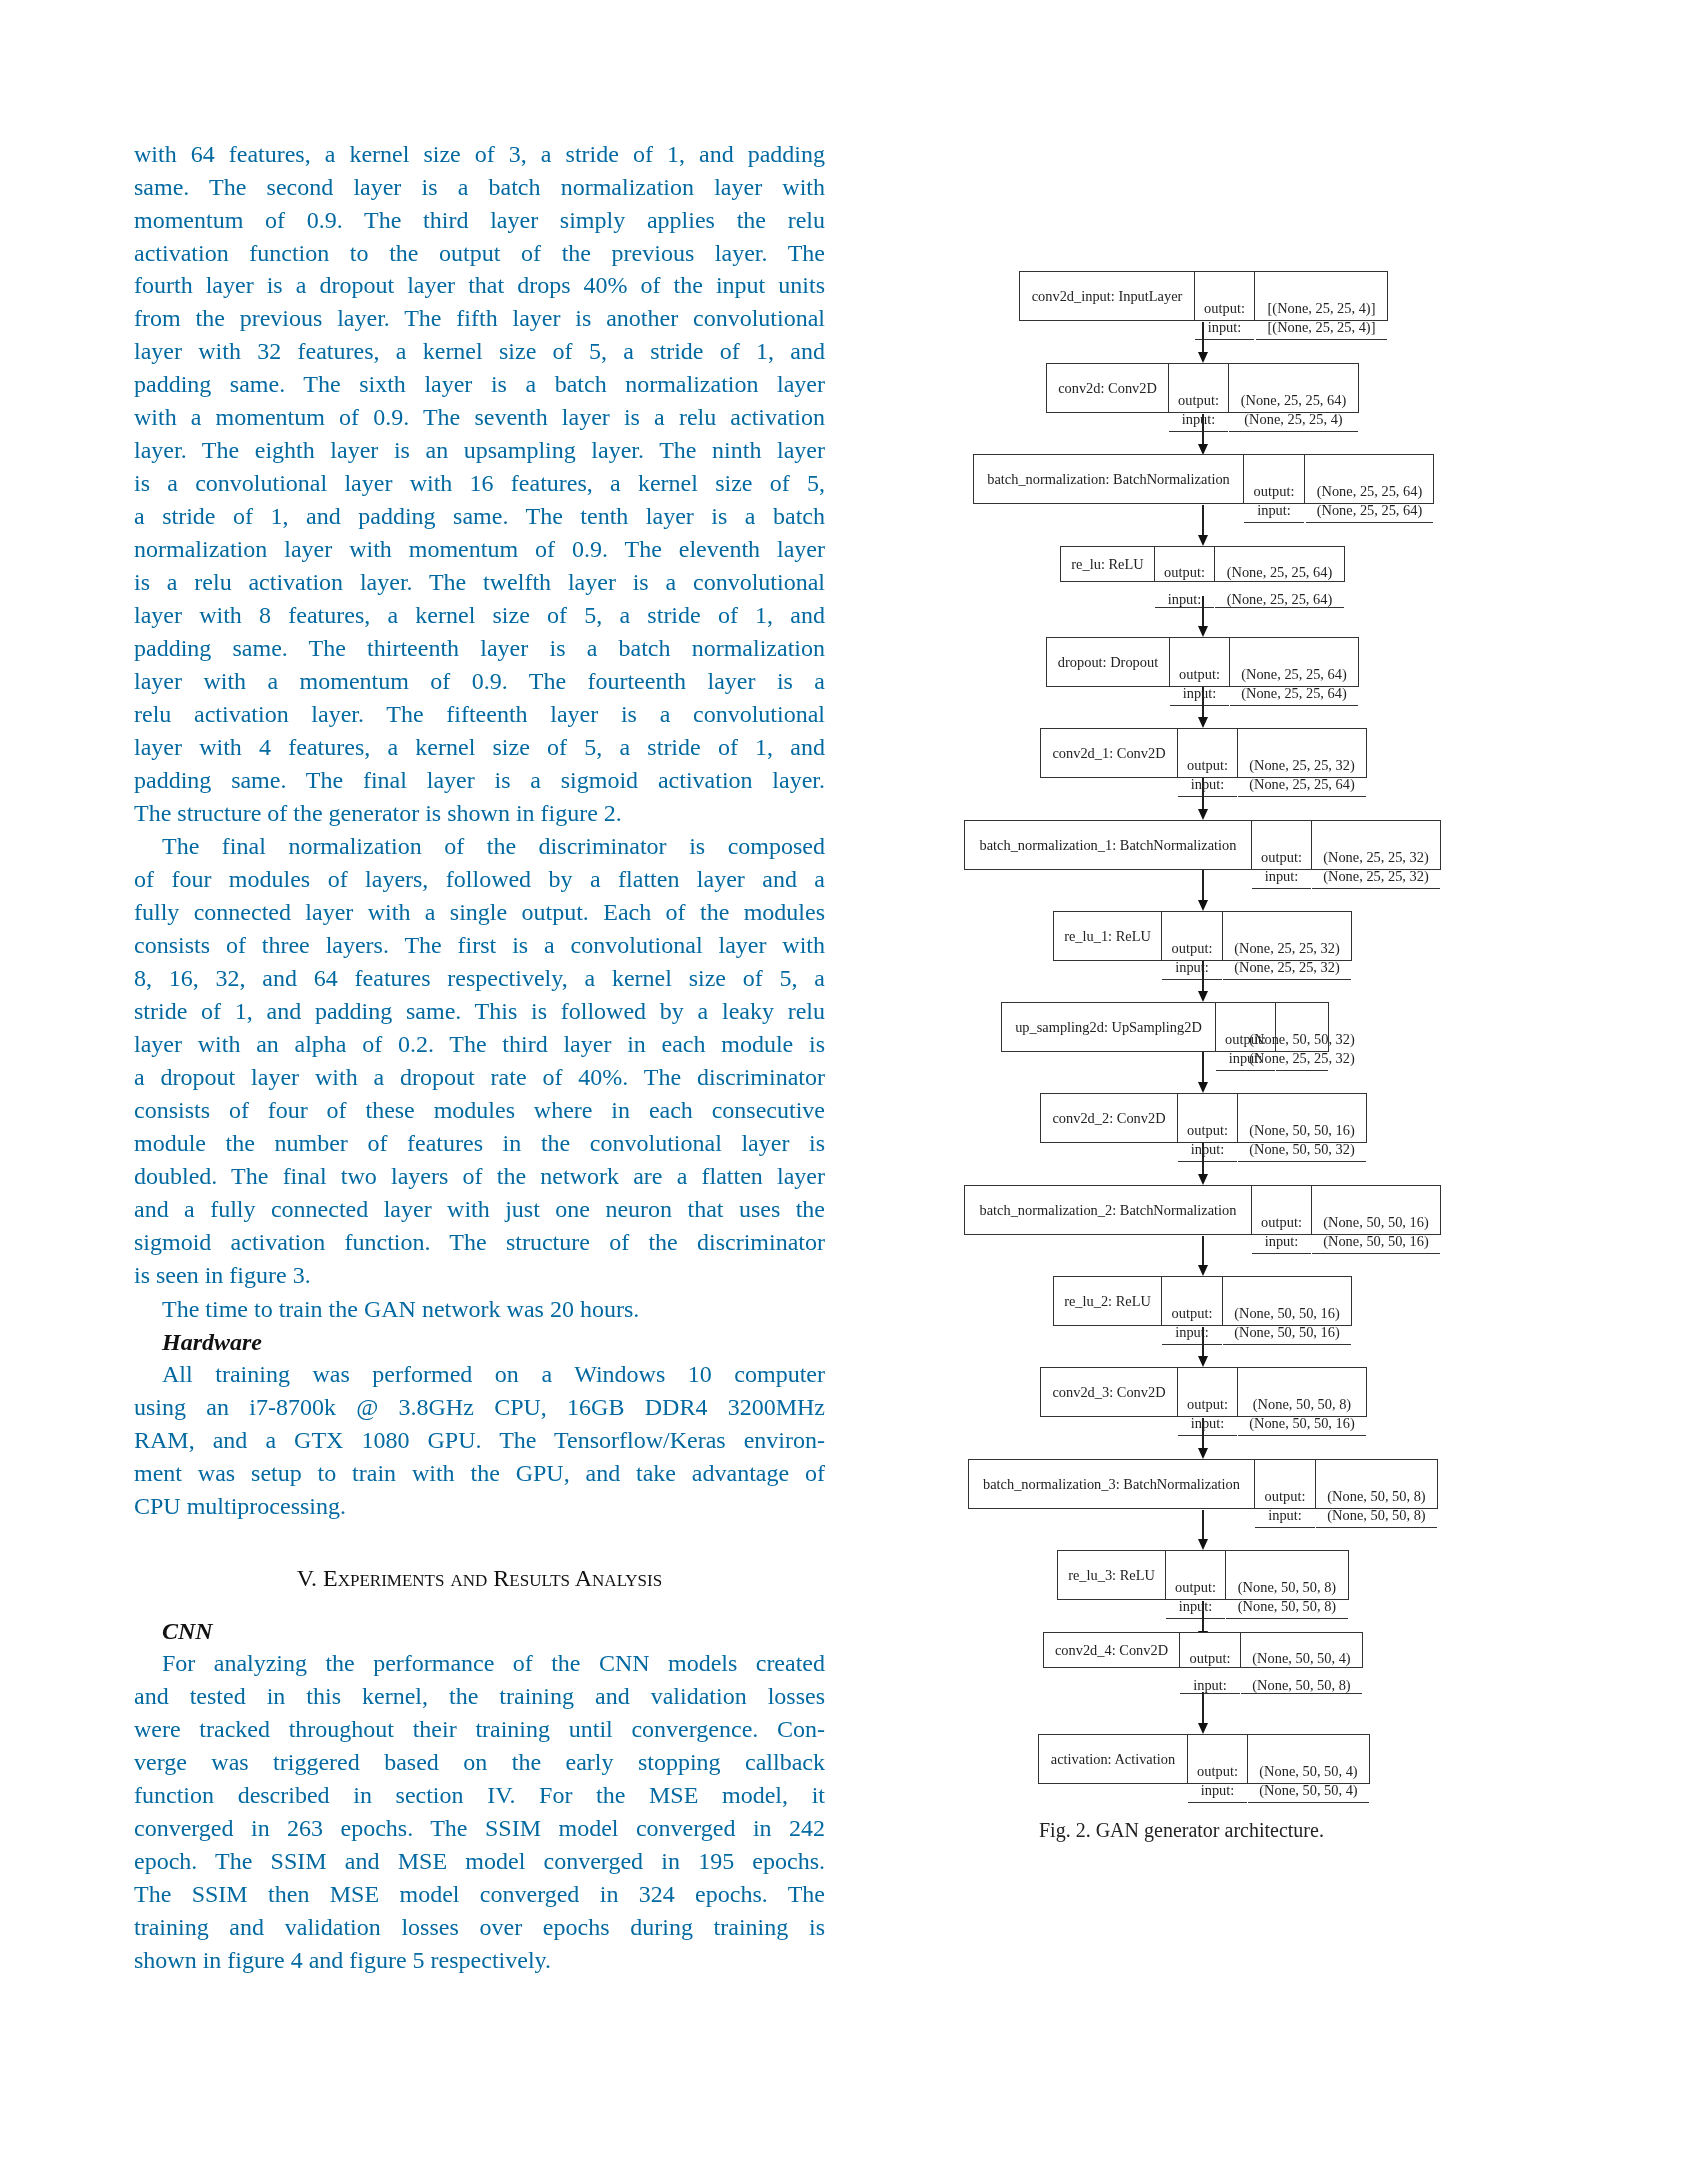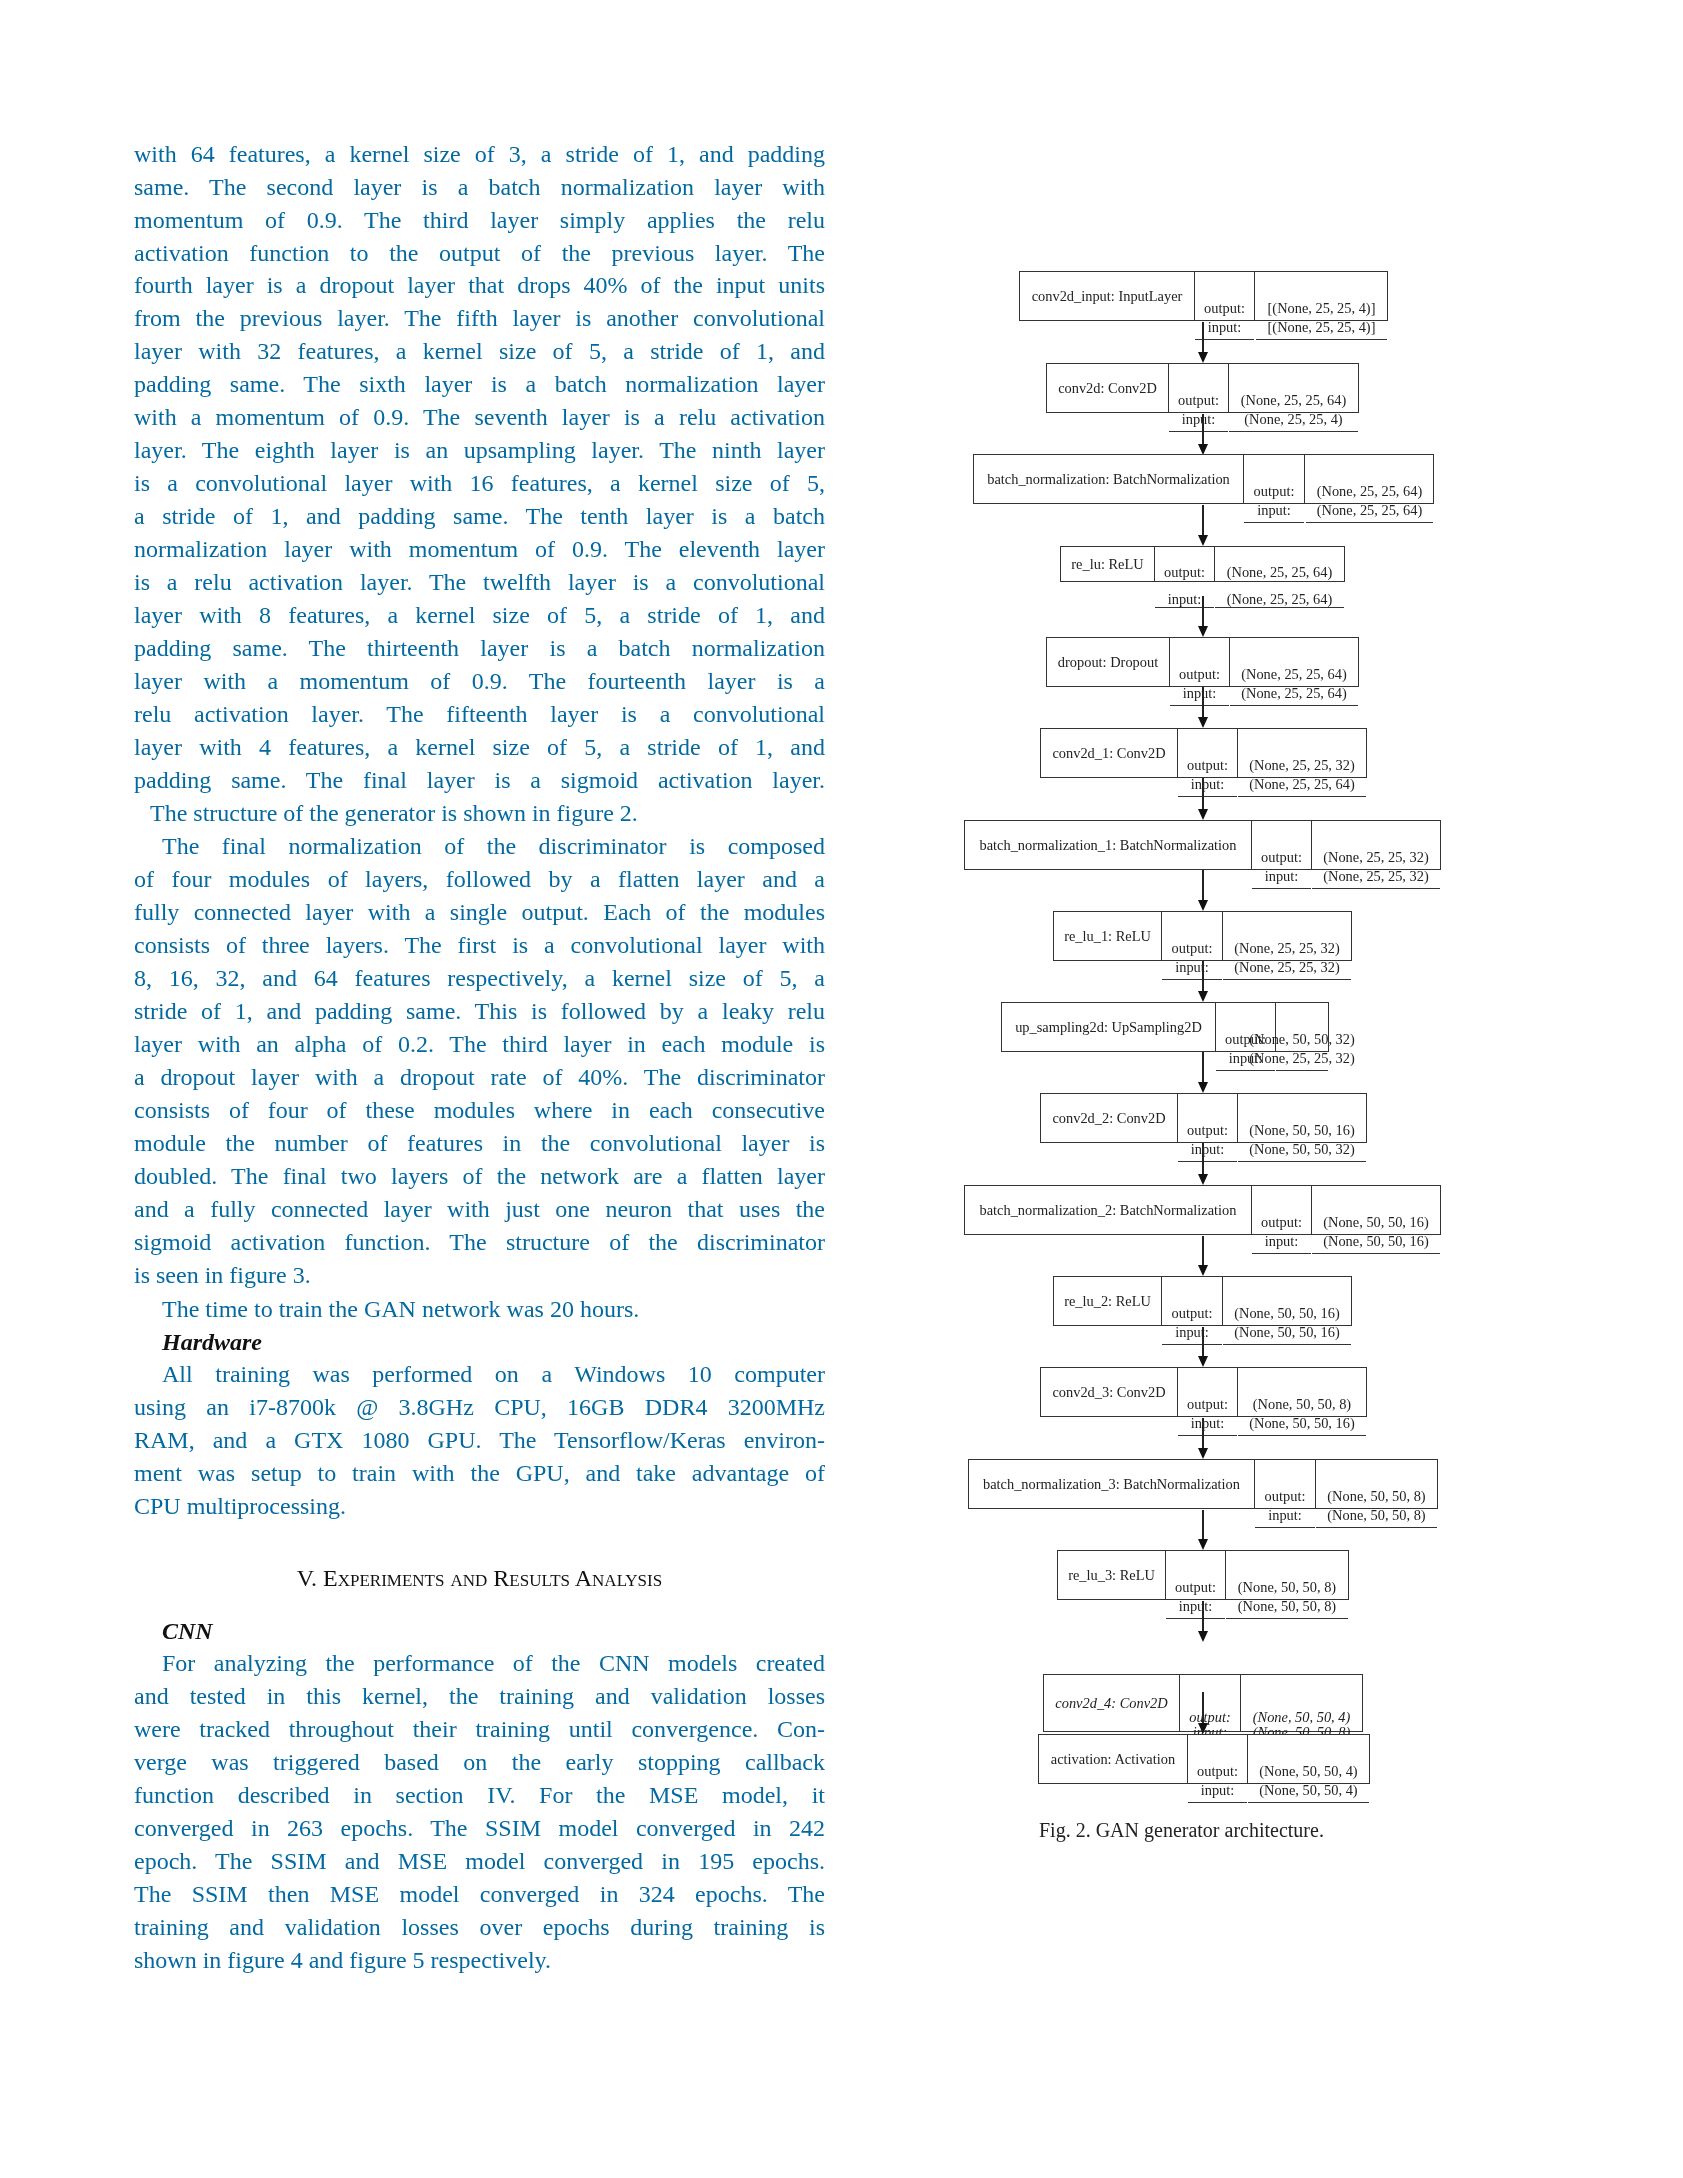--- a/index.html
+++ b/index.html
@@ -63,21 +63,21 @@
         <div class="line" style="top: 467px;">is a convolutional layer with 16 features, a kernel size of 5,</div>
         <div class="line" style="top: 500px;">a stride of 1, and padding same. The tenth layer is a batch</div>
         <div class="line" style="top: 533px;">normalization layer with momentum of 0.9. The eleventh layer</div>
         <div class="line" style="top: 566px;">is a relu activation layer. The twelfth layer is a convolutional</div>
         <div class="line" style="top: 599px;">layer with 8 features, a kernel size of 5, a stride of 1, and</div>
         <div class="line" style="top: 632px;">padding same. The thirteenth layer is a batch normalization</div>
         <div class="line" style="top: 665px;">layer with a momentum of 0.9. The fourteenth layer is a</div>
         <div class="line" style="top: 698px;">relu activation layer. The fifteenth layer is a convolutional</div>
         <div class="line" style="top: 731px;">layer with 4 features, a kernel size of 5, a stride of 1, and</div>
         <div class="line" style="top: 764px;">padding same. The final layer is a sigmoid activation layer.</div>
-        <div class="line last" style="top: 797px; margin-left: 16px;">The structure of the generator is shown in figure 2.</div>
+        <div class="line last" style="top: 797px;">The structure of the generator is shown in figure 2.</div>
       </div>
     <div id="p2">
         <div class="line indent" style="top: 830px;">The final normalization of the discriminator is composed</div>
         <div class="line" style="top: 863px;">of four modules of layers, followed by a flatten layer and a</div>
         <div class="line" style="top: 896px;">fully connected layer with a single output. Each of the modules</div>
         <div class="line" style="top: 929px;">consists of three layers. The first is a convolutional layer with</div>
         <div class="line" style="top: 962px;">8, 16, 32, and 64 features respectively, a kernel size of 5, a</div>
         <div class="line" style="top: 995px;">stride of 1, and padding same. This is followed by a leaky relu</div>
         <div class="line" style="top: 1028px;">layer with an alpha of 0.2. The third layer in each module is</div>
         <div class="line" style="top: 1061px;">a dropout layer with a dropout rate of 40%. The discriminator</div>
@@ -302,21 +302,21 @@
           <div class="cell top">input:</div>
           <div class="cell bot">output:</div>
         </div>
         <div class="val" style="left: 168px;">
           <div class="cell top">(None, 50, 50, 8)</div>
           <div class="cell bot">(None, 50, 50, 8)</div>
         </div>
       </div>
       <div class="edge" style="left: 1202px; top: 1601px; height: 31px;"></div>
       <div class="arrowhead" style="left: 1198px; top: 1631px;"></div>
-      <div class="node" style="left: 1043px; top: 1674px; width: 320px; height: 58px; font-style: italic;">
+      <div class="node" style="left: 1043px; top: 1632px; width: 320px; height: 36px;">
         <div class="nm" style="width: 136px;">conv2d_4: Conv2D</div>
         <div class="lbl" style="left: 136px; width: 61px;">
           <div class="cell top">input:</div>
           <div class="cell bot">output:</div>
         </div>
         <div class="val" style="left: 197px;">
           <div class="cell top">(None, 50, 50, 8)</div>
           <div class="cell bot">(None, 50, 50, 4)</div>
         </div>
       </div>

